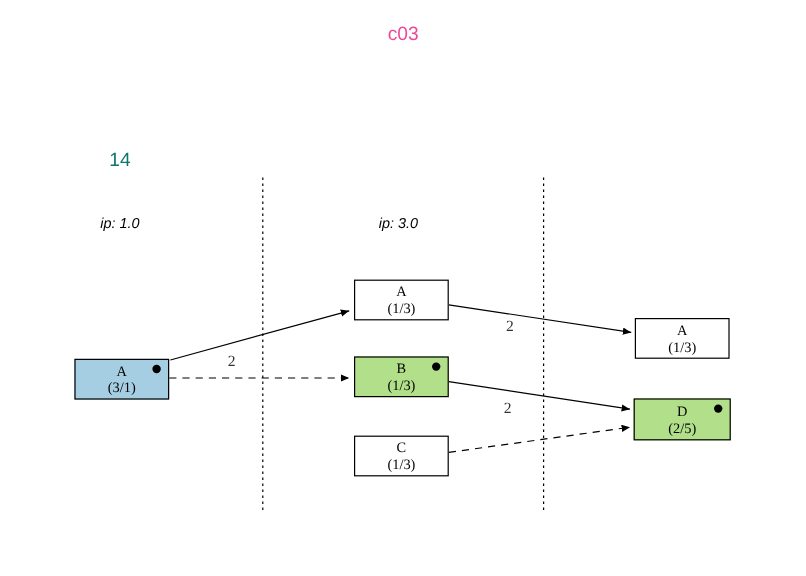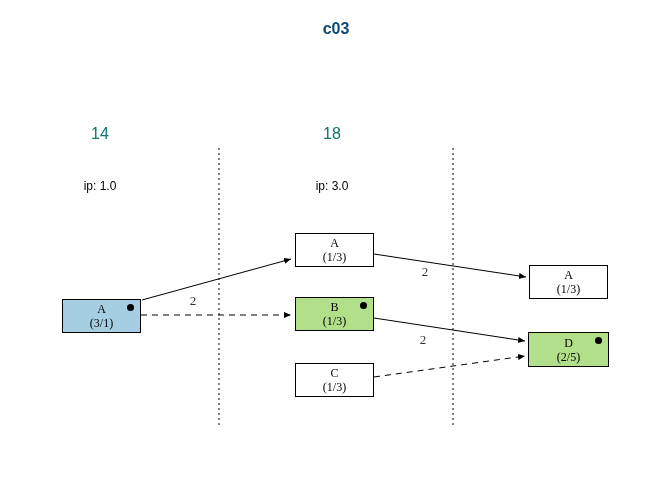--- a/index.html
+++ b/index.html
@@ -10,38 +10,39 @@
     background: #ffffff;
     font-family: "Liberation Sans", sans-serif;
     overflow: hidden;
   }
   #edges-svg { position: absolute; left: 0; top: 0; width: 672px; height: 480px; }
   .title {
     position: absolute;
     left: 0; top: 20px; width: 672px;
     text-align: center;
     font-size: 16px;
-    font-weight: bold;
-    color: #0c4a6e;
+    font-weight: normal;
+    color: #ec4899;
   }
   .col-header {
     position: absolute;
     width: 120px;
     top: 125px;
     text-align: center;
     font-size: 16px;
     color: #0f766e;
   }
   .col-ip {
     position: absolute;
     width: 120px;
     top: 179px;
     text-align: center;
     font-size: 12px;
     color: #000000;
+    font-style: italic;
   }
   .node {
     position: absolute;
     width: 79px;
     height: 34px;
     box-sizing: border-box;
     border: 1px solid #000000;
     display: flex;
     flex-direction: column;
     align-items: center;
@@ -69,21 +70,20 @@
   }
 </style>
 </head>
 <body>
 
 <div id="canvas">
 
   <div class="title">c03</div>
 
   <div class="col-header" style="left:40px">14</div>
-  <div class="col-header" style="left:272px">18</div>
 
   <div class="col-ip" style="left:40px">ip: 1.0</div>
   <div class="col-ip" style="left:272px">ip: 3.0</div>
 
   <svg id="edges-svg" xmlns="http://www.w3.org/2000/svg">
     <defs>
       <marker id="arrow" markerWidth="9" markerHeight="8" refX="7" refY="3" orient="auto" markerUnits="userSpaceOnUse">
         <path d="M0,0 L7,3 L0,6 Z" fill="#000000"></path>
       </marker>
     </defs>

